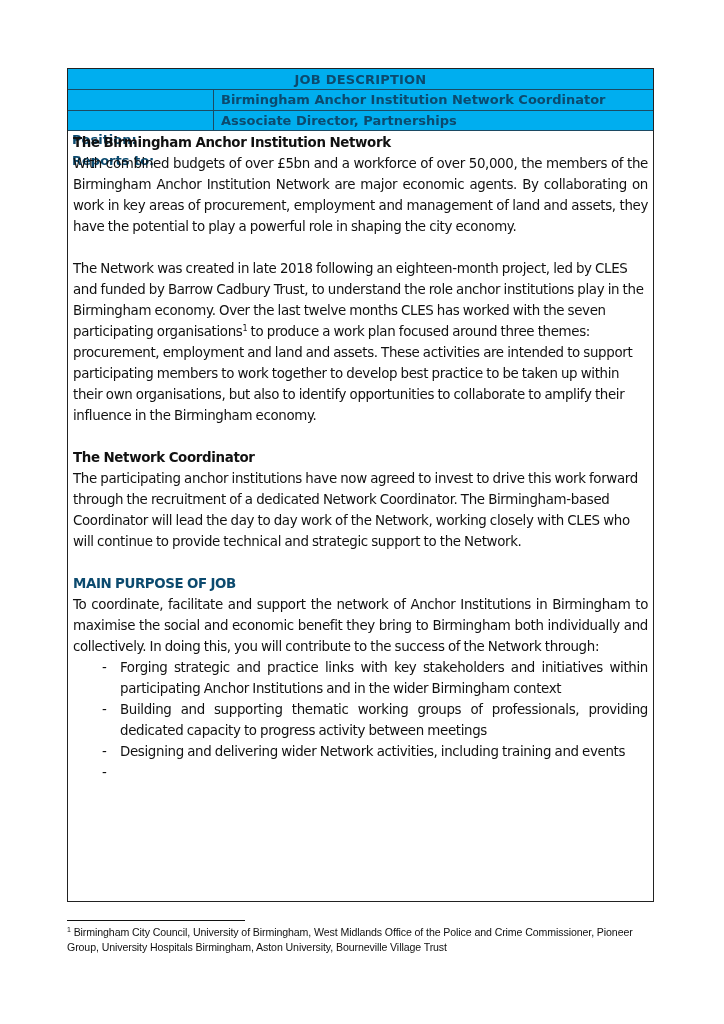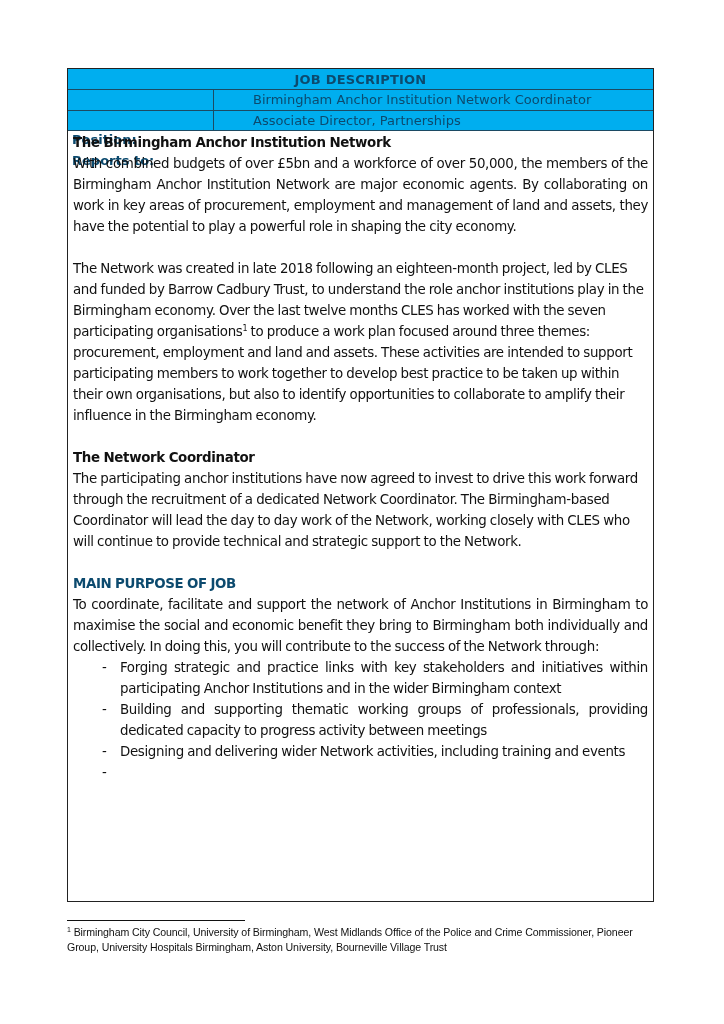--- a/index.html
+++ b/index.html
@@ -11,21 +11,21 @@
            border: 1.5px solid #222; box-sizing: border-box; }
 
     .hdr-row { position: absolute; left: 0; width: 100%; background: #00AEEF; color: #0c4a6e;
                font-family: "DejaVu Sans", sans-serif; font-size: 13px; box-sizing: border-box;
                border-bottom: 1.2px solid #1c4a63; }
     .hdr-title { top: 0; height: 21px; line-height: 21px; text-align: center; font-weight: bold; letter-spacing: 0.2px; }
     .hdr-pos { top: 21px; height: 21px; line-height: 20px; }
     .hdr-rep { top: 42px; height: 20px; line-height: 19px; }
     .hdr-label { position: absolute; left: 4px; top: 0; font-weight: bold; margin-top: 40px; }
     .hdr-div { position: absolute; left: 145px; top: 0; bottom: 0; width: 1.2px; background: #1c4a63; }
-    .hdr-val { position: absolute; left: 153px; top: 0; font-weight: normal; margin-left: 32px; }
+    .hdr-val { position: absolute; left: 153px; top: 0; font-weight: bold; }
 
     .body { position: absolute; left: 5px; top: 63px; width: 575px;
             font-size: 13.4px; line-height: 21px; letter-spacing: -0.35px; word-spacing: -0.5px; }
     .body p { margin: 0; }
     .h-bold { font-weight: bold; }
     .j { text-align: justify; text-align-last: left; }
     .gap { height: 21px; }
     .h-blue { font-weight: bold; color: #0c4a6e; letter-spacing: -0.4px; }
     sup { font-size: 8px; line-height: 0; vertical-align: 5px; }
 

